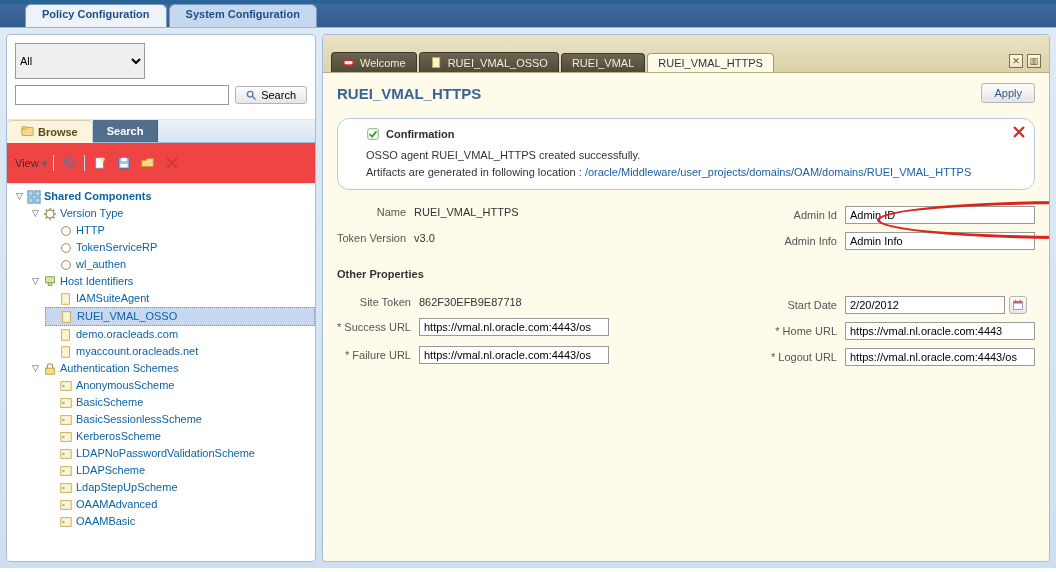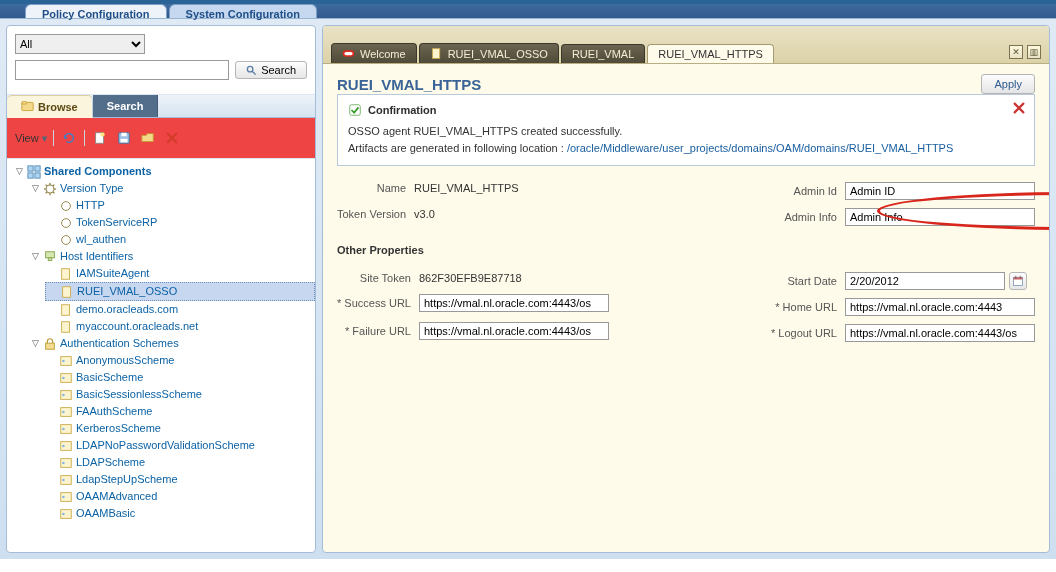--- a/index.html
+++ b/index.html
@@ -1,25 +1,25 @@
 <!DOCTYPE html>
 <html><head>
 <meta charset="utf-8">
 <style>
   * { box-sizing: border-box; font-family: Tahoma, Arial, sans-serif; }
   body { margin: 0; background: #fff; font-size: 11px; }
   .app { width: 1056px; height: 572px; background: #fff; border-top: 4px solid #2a6496; position: relative; overflow: hidden; }
-  .top-tabs { height: 14px; background: linear-gradient(#3e6a9f 0%, #335a8c 100%); display: flex; padding-left: 25px; }
+  .top-tabs { height: 23px; background: linear-gradient(#3e6a9f 0%, #335a8c 100%); display: flex; padding-left: 25px; }
   .top-tab { background: #c5d8ef; color: #1f4e87; padding: 3px 16px 0; margin-right: 2px; border-radius: 6px 6px 0 0; font-size: 11px; font-weight: bold; cursor: pointer; border: 1px solid #7a9dc7; border-bottom: none; }
   .top-tab.active { background: #eef3f9; }
   .content-area { display: flex; height: calc(100% - 27px); background: linear-gradient(#dfeaf5, #cee0f0); padding: 6px; gap: 6px; border-top: 1px solid #9ab5d2; }
   .left-panel { width: 310px; background: #fff; border: 1px solid #a4bcd8; border-radius: 4px; display: flex; flex-direction: column; position: relative; }
   .filter-area { padding: 8px; border-bottom: 1px solid #dce6f0; }
   .filter-row { display: flex; align-items: center; gap: 6px; margin-bottom: 6px; }
-  .filter-select { width: 130px; height: 20px; border: 1px solid #999; font-size: 11px; }
+  .filter-select { width: 130px; height: 36px; border: 1px solid #999; font-size: 11px; }
   .filter-input { flex: 1; height: 20px; border: 1px solid #999; font-size: 11px; padding: 0 4px; }
   .search-btn { background: linear-gradient(#fdfdfd,#e6e6e6); border: 1px solid #b5b5b5; padding: 2px 10px; font-size: 11px; cursor: pointer; border-radius: 3px; display: inline-flex; align-items: center; gap: 4px; }
   .mag-icon { width: 11px; height: 11px; }
   .subtabs { display: flex; background: linear-gradient(#eef3f9,#d6e3f1); border-bottom: 1px solid #a4bcd8; }
   .subtab { padding: 4px 14px; cursor: pointer; font-size: 11px; font-weight: bold; color: #2a5a8e; border-right: 1px solid #bed1e6; display: flex; align-items: center; gap: 4px; }
   .subtab.active { background: #fcf5dd; border-bottom: 1px solid #fcf5dd; margin-bottom: -1px; border-radius: 5px 5px 0 0; border-top: 1px solid #dfcfa0; color: #5b4a14; }
   .subtab.inactive { background: #536e8b; color: #fff; border-right: 1px solid #415c79; }
   .toolbar { display: flex; align-items: center; gap: 6px; padding: 11px 8px; border-bottom: 1px solid #dce6f0; background: #ef4444; }
   .toolbar .sep { width: 1px; height: 16px; background: #ccd6e0; }
   .toolbar-btn { width: 18px; height: 18px; cursor: pointer; display: inline-flex; align-items: center; justify-content: center; }
@@ -42,21 +42,21 @@
   .right-tab .rt-icon { width: 13px; height: 13px; }
   .right-tab.inactive { background: linear-gradient(#6a6450,#504b39); color: #f3edd4; border-color: #3b382a; }
   .right-tab.active { background: #fefbea; color: #333; }
   .right-tab-spacer { flex: 1; }
   .corner-icons { display: flex; gap: 4px; align-items: center; padding-bottom: 4px; }
   .corner-icon { width: 14px; height: 14px; border: 1px solid #7b734f; background: linear-gradient(#fdf9df,#e9e2c5); cursor: pointer; display: flex; align-items: center; justify-content: center; font-size: 9px; color: #5b5434; }
   .right-body { padding: 10px 14px; overflow: auto; flex: 1; }
   .title-row { display: flex; align-items: center; justify-content: space-between; }
   .page-title { font-size: 15px; font-weight: bold; color: #3a6398; }
   .apply-btn { background: linear-gradient(#fdfdfd,#e4e4e4); border: 1px solid #b5b5b5; padding: 3px 12px; border-radius: 3px; cursor: pointer; color: #2e5a8e; font-size: 11px; }
-  .confirmation { border: 1px solid #b9c9dc; border-radius: 0; margin-top: 0; padding: 8px 10px; position: relative; background: #fff; }
+  .confirmation { border: 1px solid #b9c9dc; border-radius: 12px; margin-top: 15px; padding: 8px 28px; position: relative; background: #fff; }
   .conf-head { display: flex; align-items: center; gap: 6px; font-weight: bold; color: #2d2d2d; }
   .conf-close { position: absolute; right: 8px; top: 6px; cursor: pointer; }
   .conf-body { margin-top: 6px; color: #333; line-height: 17px; }
   .conf-body a { color: #1a5fa0; text-decoration: none; }
   .red-ellipse { position: absolute; width: 395px; height: 38px; border: 3px solid #d9261c; border-radius: 50%; left: 554px; top: 128px; pointer-events: none; z-index: 5; }
   .form-section { margin-top: 12px; display: flex; gap: 40px; }
   .form-col { display: table; }
   .form-row { display: table-row; }
   .form-label { display: table-cell; text-align: right; padding: 4px 8px 4px 0; color: #555; white-space: nowrap; }
   .form-label.req::before { content: "* "; color: #555; }
@@ -297,30 +297,20 @@
                         <span class="tree-label">BasicSessionlessScheme</span>
                       </div>
                     </li>
                   <li>
                       <div class="tree-row">
                         <span class="toggler"></span>
                         <svg class="tree-icon" viewBox="0 0 16 16">
                           <rect x="2" y="3" width="12" height="10" fill="#fcf4cf" stroke="#caa945"></rect>
                           <circle cx="5" cy="8" r="1.5" fill="#8eb7df"></circle>
                         </svg>
-                        <span class="tree-label">FAAuthScheme</span>
-                      </div>
-                    </li>
-                  <li>
-                      <div class="tree-row">
-                        <span class="toggler"></span>
-                        <svg class="tree-icon" viewBox="0 0 16 16">
-                          <rect x="2" y="3" width="12" height="10" fill="#fcf4cf" stroke="#caa945"></rect>
-                          <circle cx="5" cy="8" r="1.5" fill="#8eb7df"></circle>
-                        </svg>
                         <span class="tree-label">KerberosScheme</span>
                       </div>
                     </li>
                   <li>
                       <div class="tree-row">
                         <span class="toggler"></span>
                         <svg class="tree-icon" viewBox="0 0 16 16">
                           <rect x="2" y="3" width="12" height="10" fill="#fcf4cf" stroke="#caa945"></rect>
                           <circle cx="5" cy="8" r="1.5" fill="#8eb7df"></circle>
                         </svg>

